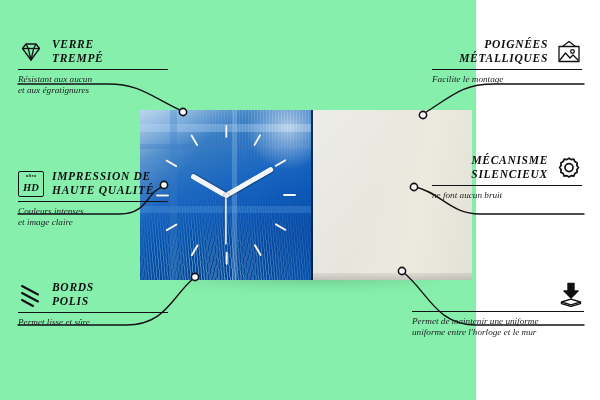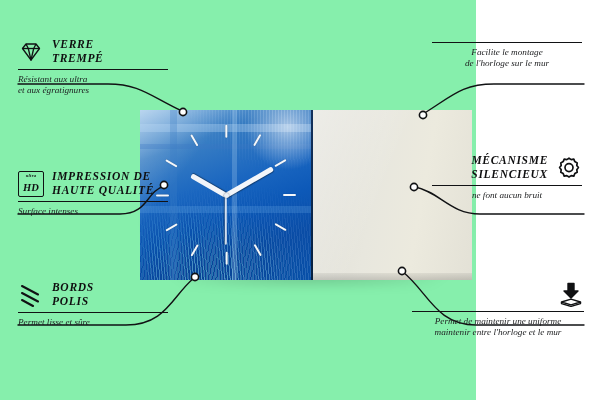--- a/index.html
+++ b/index.html
@@ -190,21 +190,21 @@
     height: 1.3px;
     background: #111214;
     margin: 4px 0 4px 0;
   }
   .sub {
     font-family: "Liberation Serif", serif;
     font-size: 9.2px;
     line-height: 11px;
     color: #1c1d1f;
   }
-  .label.right .sub { text-align: center; }
+  .label.right .sub { text-align: left; }
   .icon {
     width: 26px;
     height: 26px;
     flex: 0 0 26px;
     display: block;
   }
   .icon.hd {
     border: 1.6px solid #101113;
     border-radius: 2px;
     display: flex;
@@ -291,37 +291,38 @@
           <path d="M4.5,9.5 L21.5,9.5"></path>
           <path d="M8,5 L10.3,9.5 L13,21 L15.7,9.5 L18,5"></path>
         </g>
       </svg>
       <div>
         <div class="title">VERRE</div>
         <div class="title">TREMPÉ</div>
       </div>
     </div>
     <div class="rule"></div>
-    <div class="sub">Résistant aux ultra</div>
+    <div class="sub">Résistant aux aucun</div>
     <div class="sub">et aux égratignures</div>
   </div>
 
   <div class="label left" style="left:18px; top:170px; width:150px;">
     <div class="head">
       <div class="icon hd">
         <span class="u">ultra</span>
         <span class="h">HD</span>
       </div>
       <div>
         <div class="title">IMPRESSION DE</div>
         <div class="title">HAUTE QUALITÉ</div>
       </div>
     </div>
     <div class="rule"></div>
-    <div class="sub">Surface intenses</div>
+    <div class="sub">Couleurs intenses</div>
+    <div class="sub">et image claire</div>
   </div>
 
   <div class="label left" style="left:18px; top:281px; width:150px;">
     <div class="head">
       <svg class="icon" viewBox="0 0 26 26">
         <g stroke="#101113" stroke-width="2.1" stroke-linecap="round" fill="none">
           <path d="M4,4 L20,12.5"></path>
           <path d="M4,11 L20,19.5"></path>
           <path d="M4,18 L15,24"></path>
         </g>
@@ -330,23 +331,36 @@
         <div class="title">BORDS</div>
         <div class="title">POLIS</div>
       </div>
     </div>
     <div class="rule"></div>
     <div class="sub">Permet lisse et sûre</div>
     <div class="sub"></div>
   </div>
 
   <div class="label right" style="left:432px; top:38px; width:150px;">
+    <div class="head">
+      <div>
+        <div class="title">POIGNÉES</div>
+        <div class="title">MÉTALLIQUES</div>
+      </div>
+      <svg class="icon" viewBox="0 0 26 26">
+        <g fill="none" stroke="#101113" stroke-width="1.3" stroke-linejoin="round">
+          <rect x="3" y="7.5" width="20" height="15"></rect>
+          <path d="M13,2.5 L6.5,7.5 M13,2.5 L19.5,7.5"></path>
+          <circle cx="16.5" cy="12.5" r="1.8"></circle>
+          <path d="M3.5,21.5 L9.5,14 L14,19 L17,16 L22.5,21.5"></path>
+        </g>
+      </svg>
+    </div>
     <div class="rule"></div>
     <div class="sub">Facilite le montage</div>
-    <div class="sub">de l'horloge sur le mur</div>
   </div>
 
   <div class="label right" style="left:432px; top:154px; width:150px;">
     <div class="head">
       <div>
         <div class="title">MÉCANISME</div>
         <div class="title">SILENCIEUX</div>
       </div>
       <svg class="icon" viewBox="0 0 26 26">
         <g fill="none" stroke="#101113" stroke-width="1.7" stroke-linejoin="round">
@@ -366,16 +380,16 @@
       <svg class="icon" viewBox="0 0 26 26">
         <g fill="none" stroke="#101113" stroke-width="1.4" stroke-linejoin="round">
           <path d="M10,2.5 L16,2.5 L16,10 L20,10 L13,17 L6,10 L10,10 Z" fill="#101113"></path>
           <path d="M13,18.2 L22.5,21 L13,23.8 L3.5,21 Z"></path>
           <path d="M3.5,21 L3.5,22.6 L13,25.4 L22.5,22.6 L22.5,21"></path>
         </g>
       </svg>
     </div>
     <div class="rule"></div>
     <div class="sub">Permet de maintenir une uniforme</div>
-    <div class="sub">maintenir entre l'horloge et le mur</div>
+    <div class="sub">uniforme entre l'horloge et le mur</div>
   </div>
 
 </div>
 
 </body></html>

